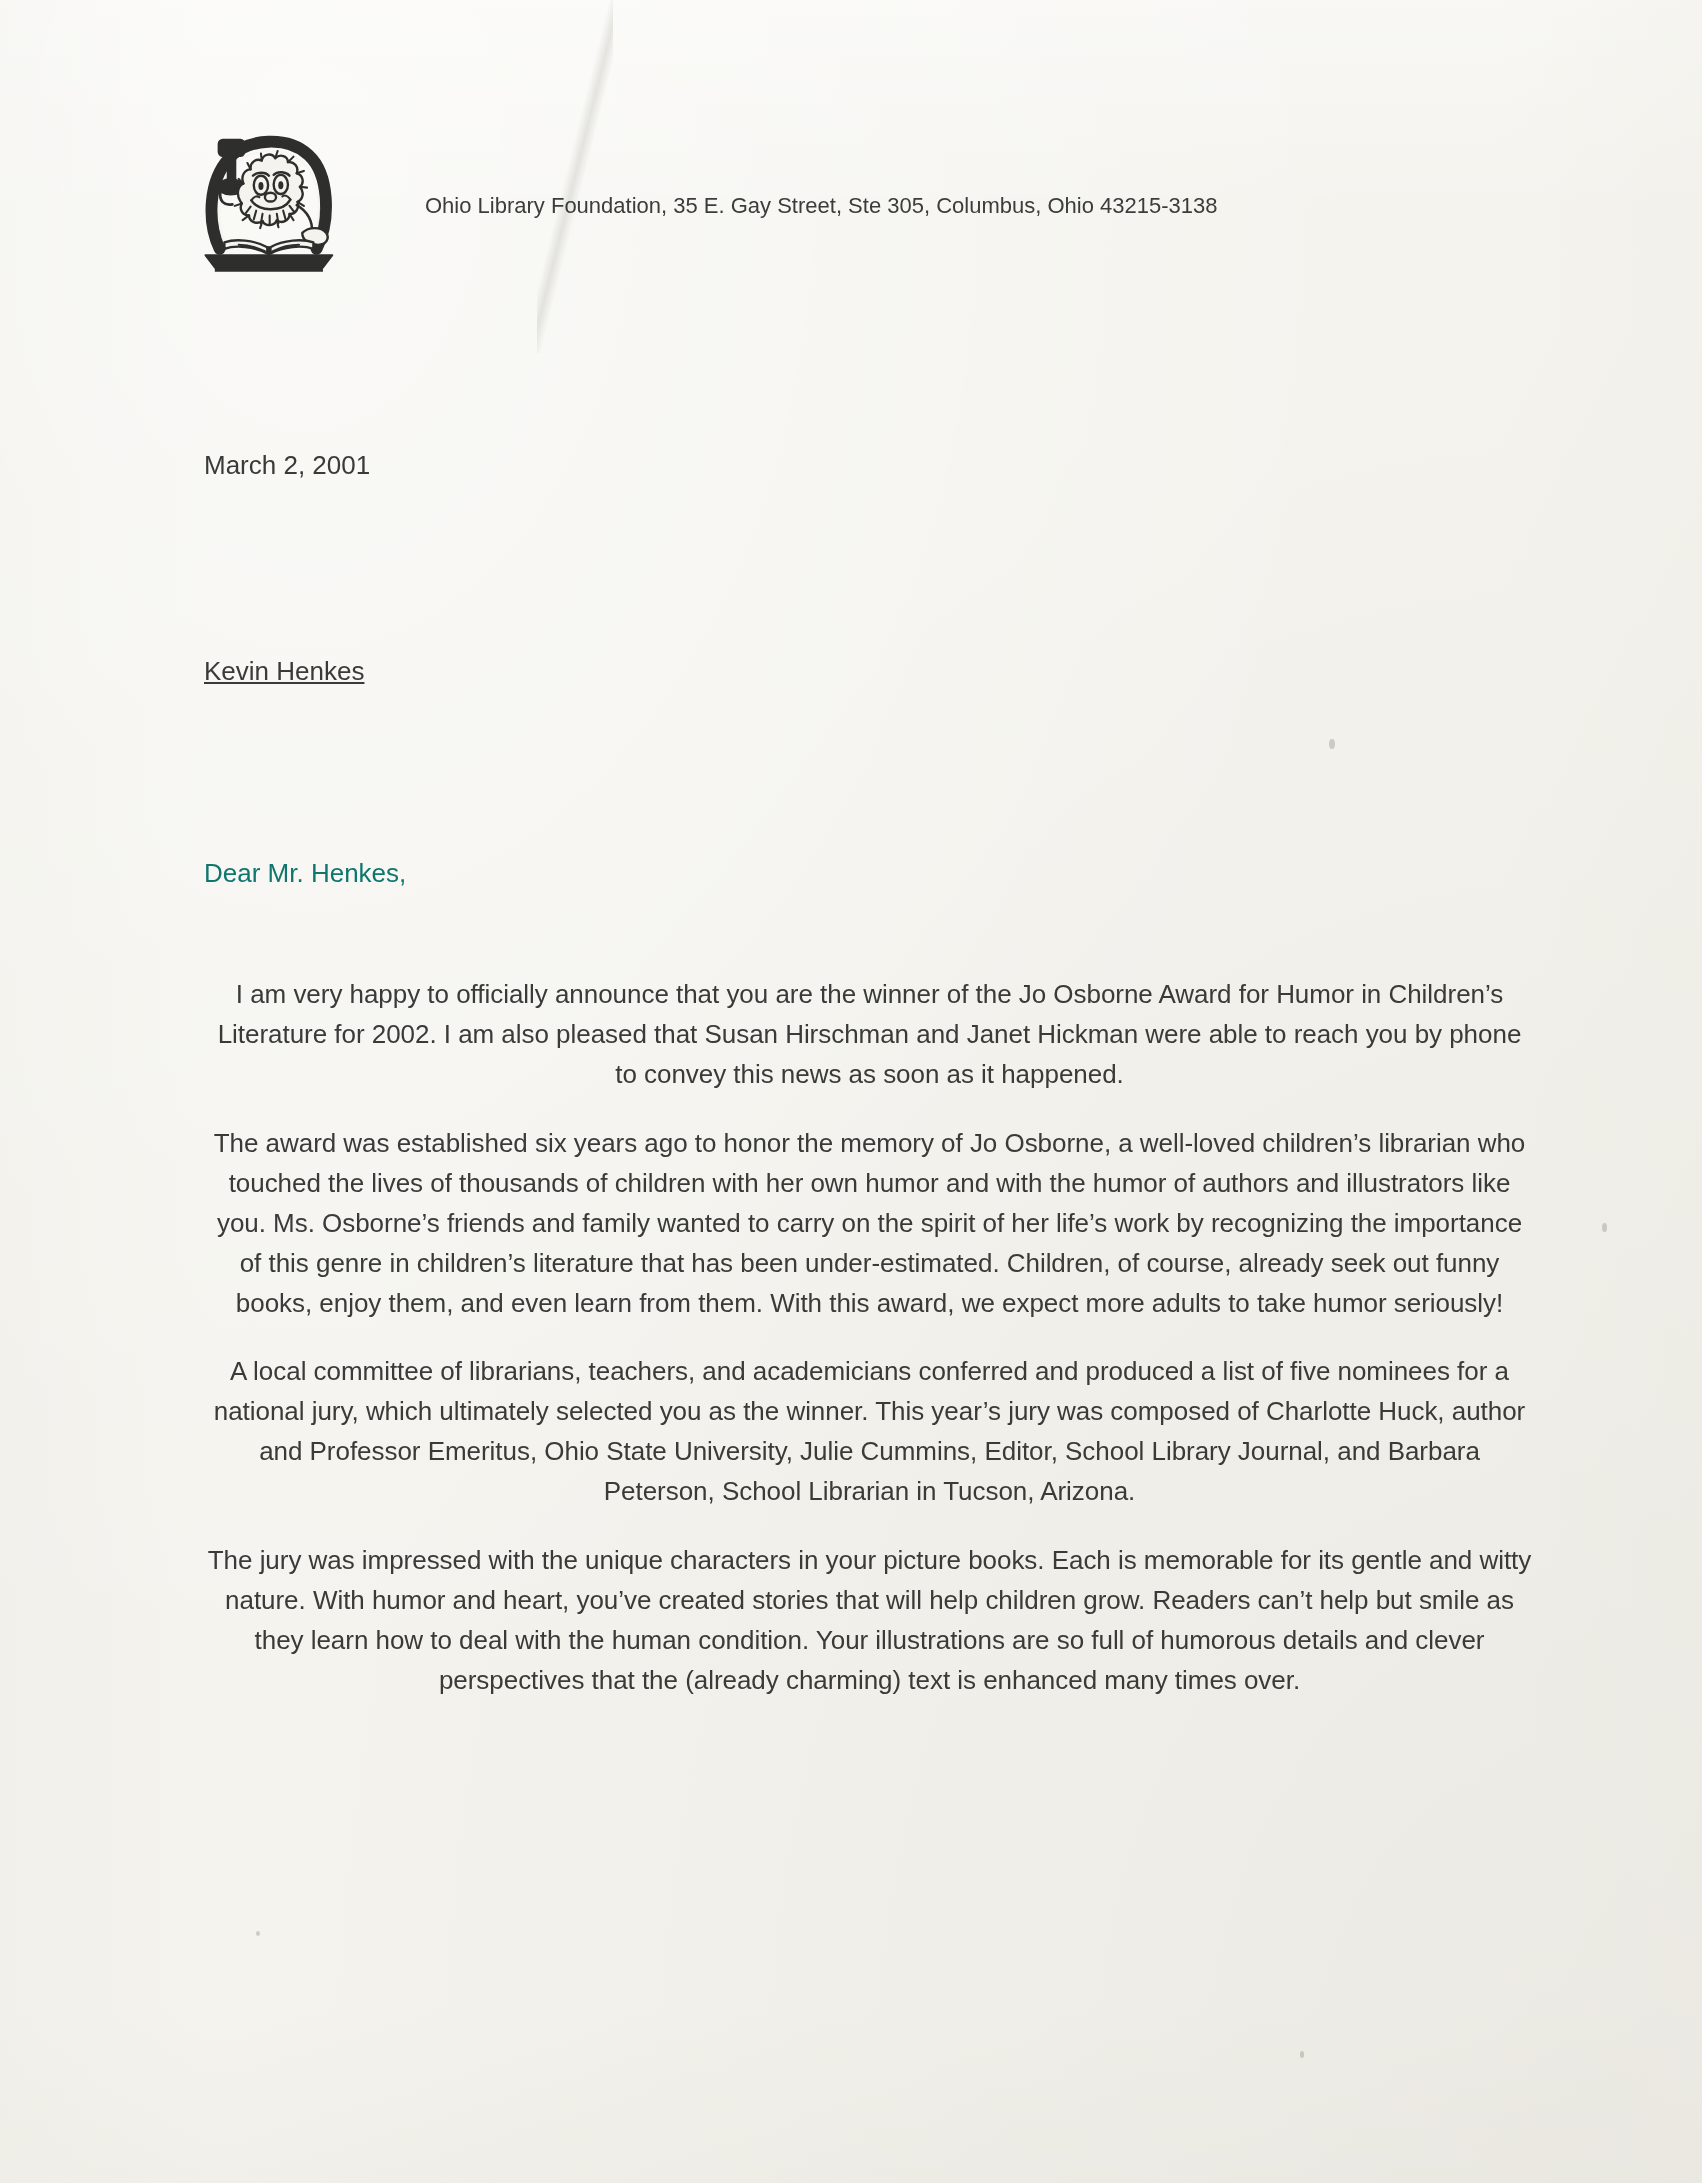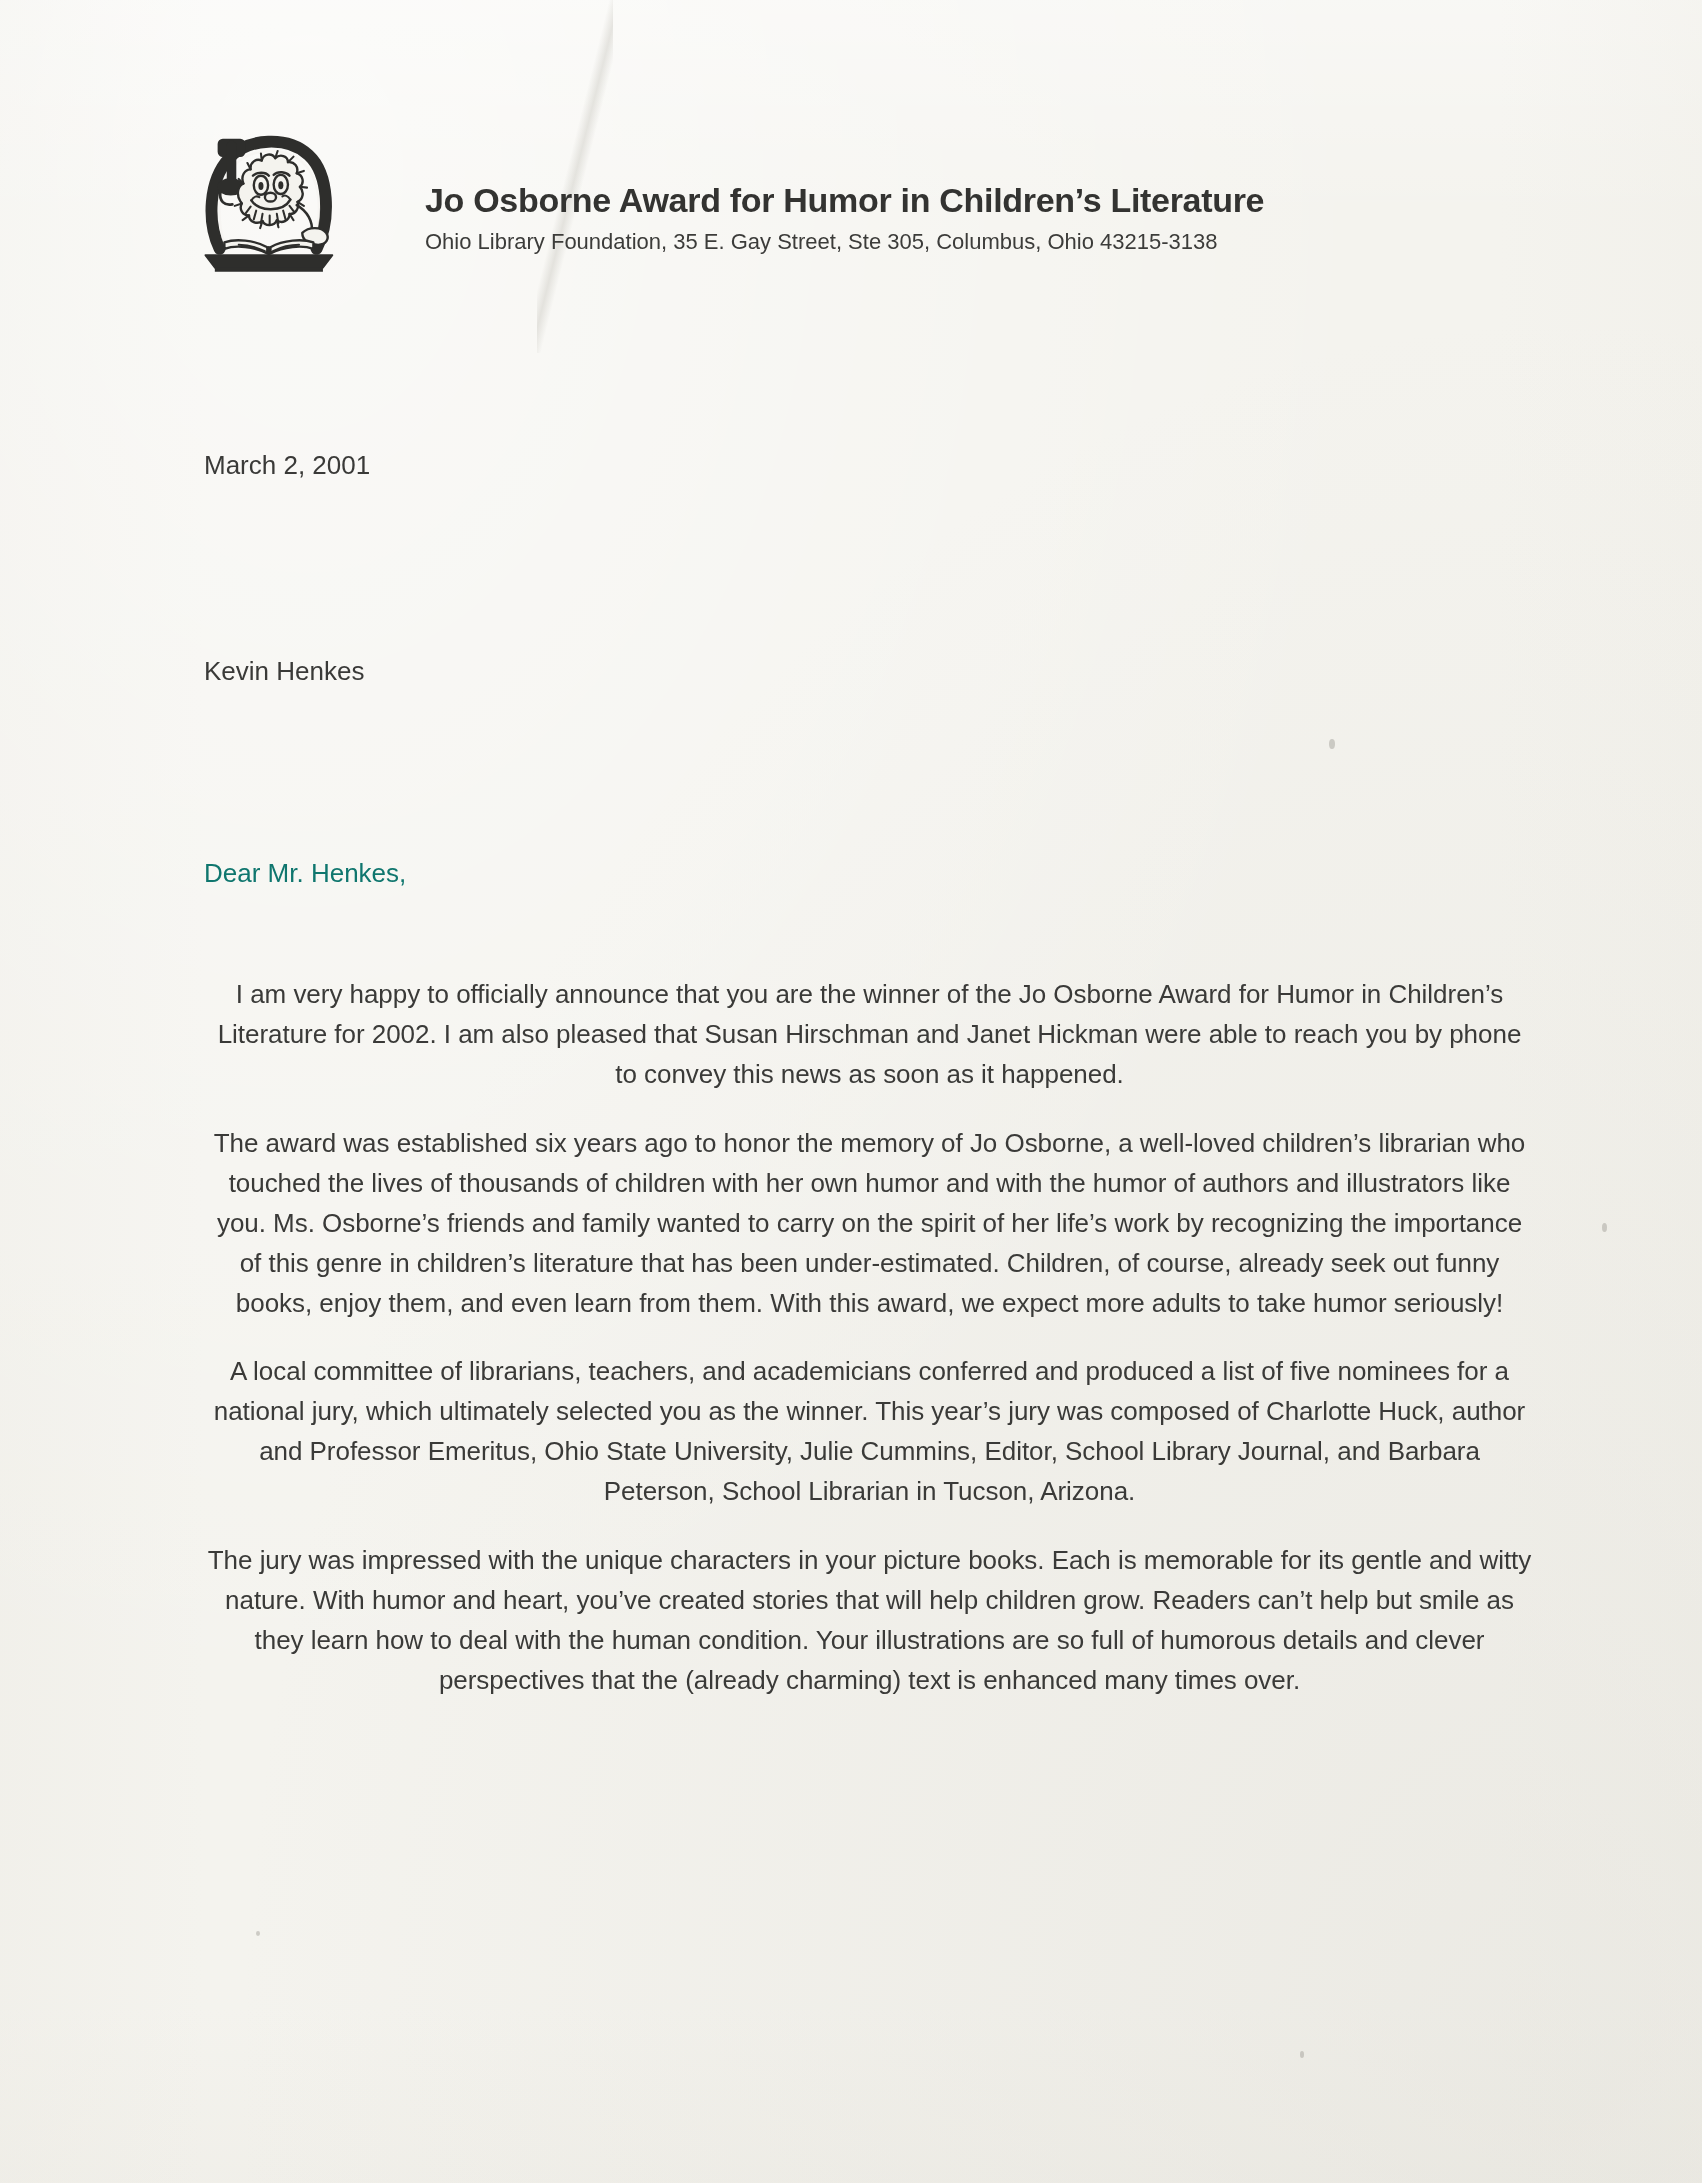--- a/index.html
+++ b/index.html
@@ -101,20 +101,21 @@
     color: #3a3a38;
   }
 
   .recipient {
     position: absolute;
     left: 204px;
     top: 653px;
     font-size: 26px;
     line-height: 1.45;
     color: #3a3a38;
+    text-decoration: underline;
   }
 
   .salutation {
     position: absolute;
     left: 204px;
     top: 857px;
     font-size: 26px;
     line-height: 1.25;
     color: #0f766e;
   }
@@ -211,21 +212,20 @@
 
           <path d="M98 150 L98 162" stroke="#2e2e2c" stroke-width="3"></path>
 
           <path d="M18 160 L178 160 L166 176 L30 176 Z" fill="#2e2e2c" stroke="#2e2e2c" stroke-width="2"></path>
           <path d="M30 176 L166 176 L166 181 L30 181 Z" fill="#2e2e2c" stroke="none"></path>
         </g>
       </svg>
     </div>
 
     <div class="letterhead-text">
-      <div class="org-title">Jo Osborne Award for Humor in Children’s Literature</div>
       <div class="org-address">Ohio Library Foundation, 35 E. Gay Street, Ste 305, Columbus, Ohio 43215-3138</div>
     </div>
   </div>
 
   <div class="letter-date">March 2, 2001</div>
 
   <div class="recipient">Kevin Henkes</div>
 
   <div class="salutation">Dear Mr. Henkes,</div>
 

